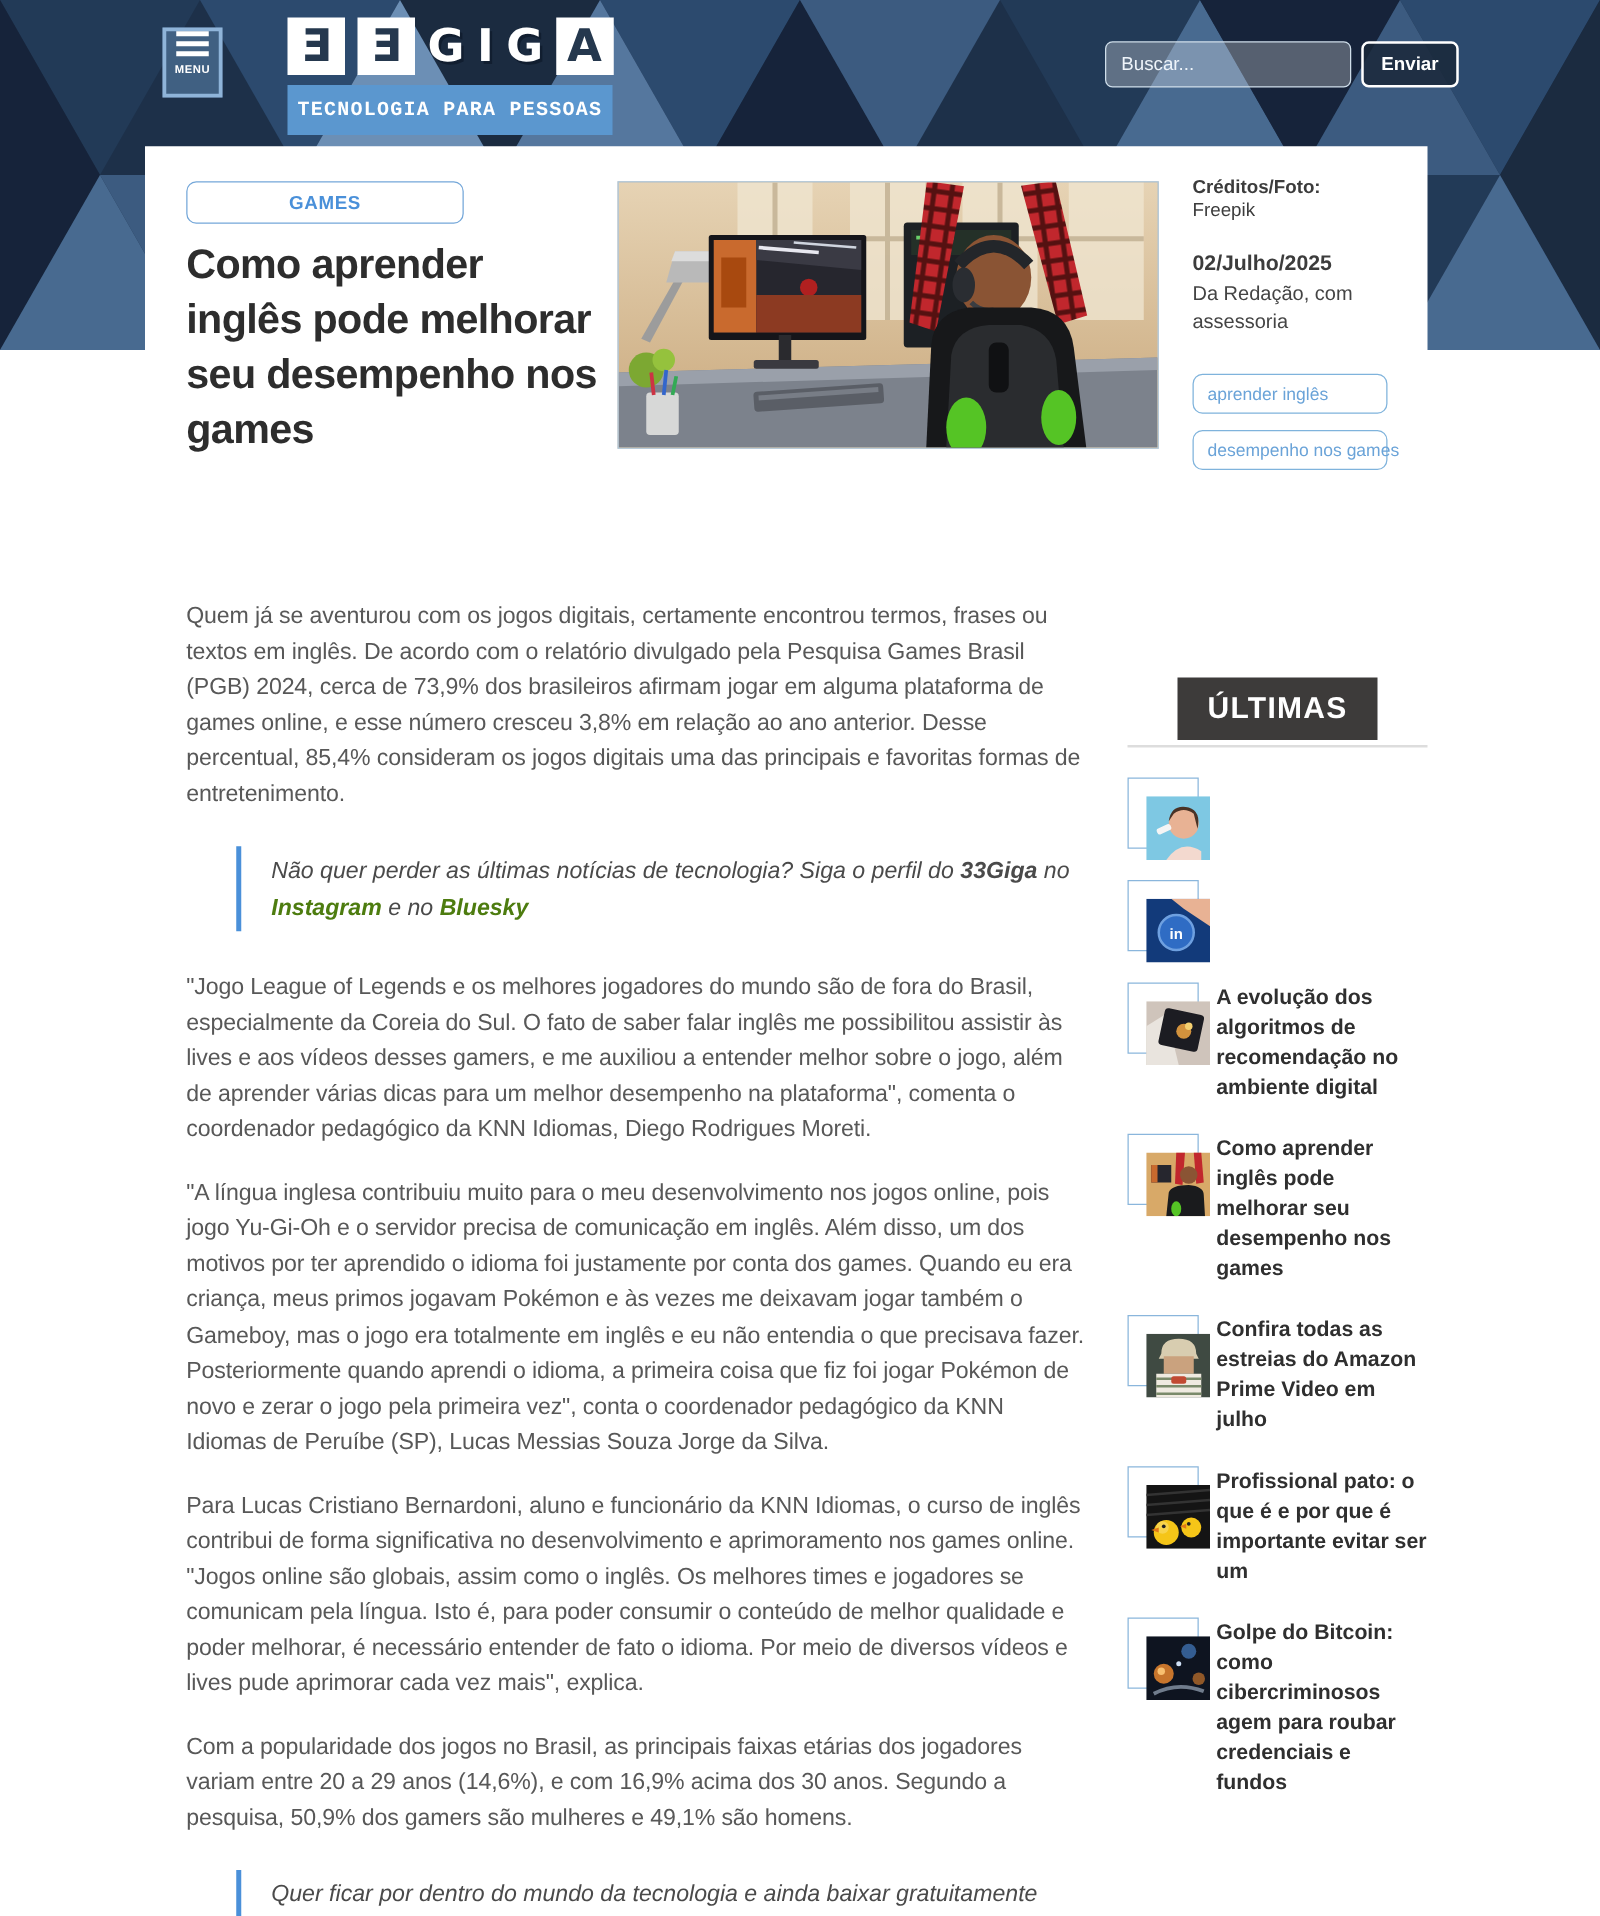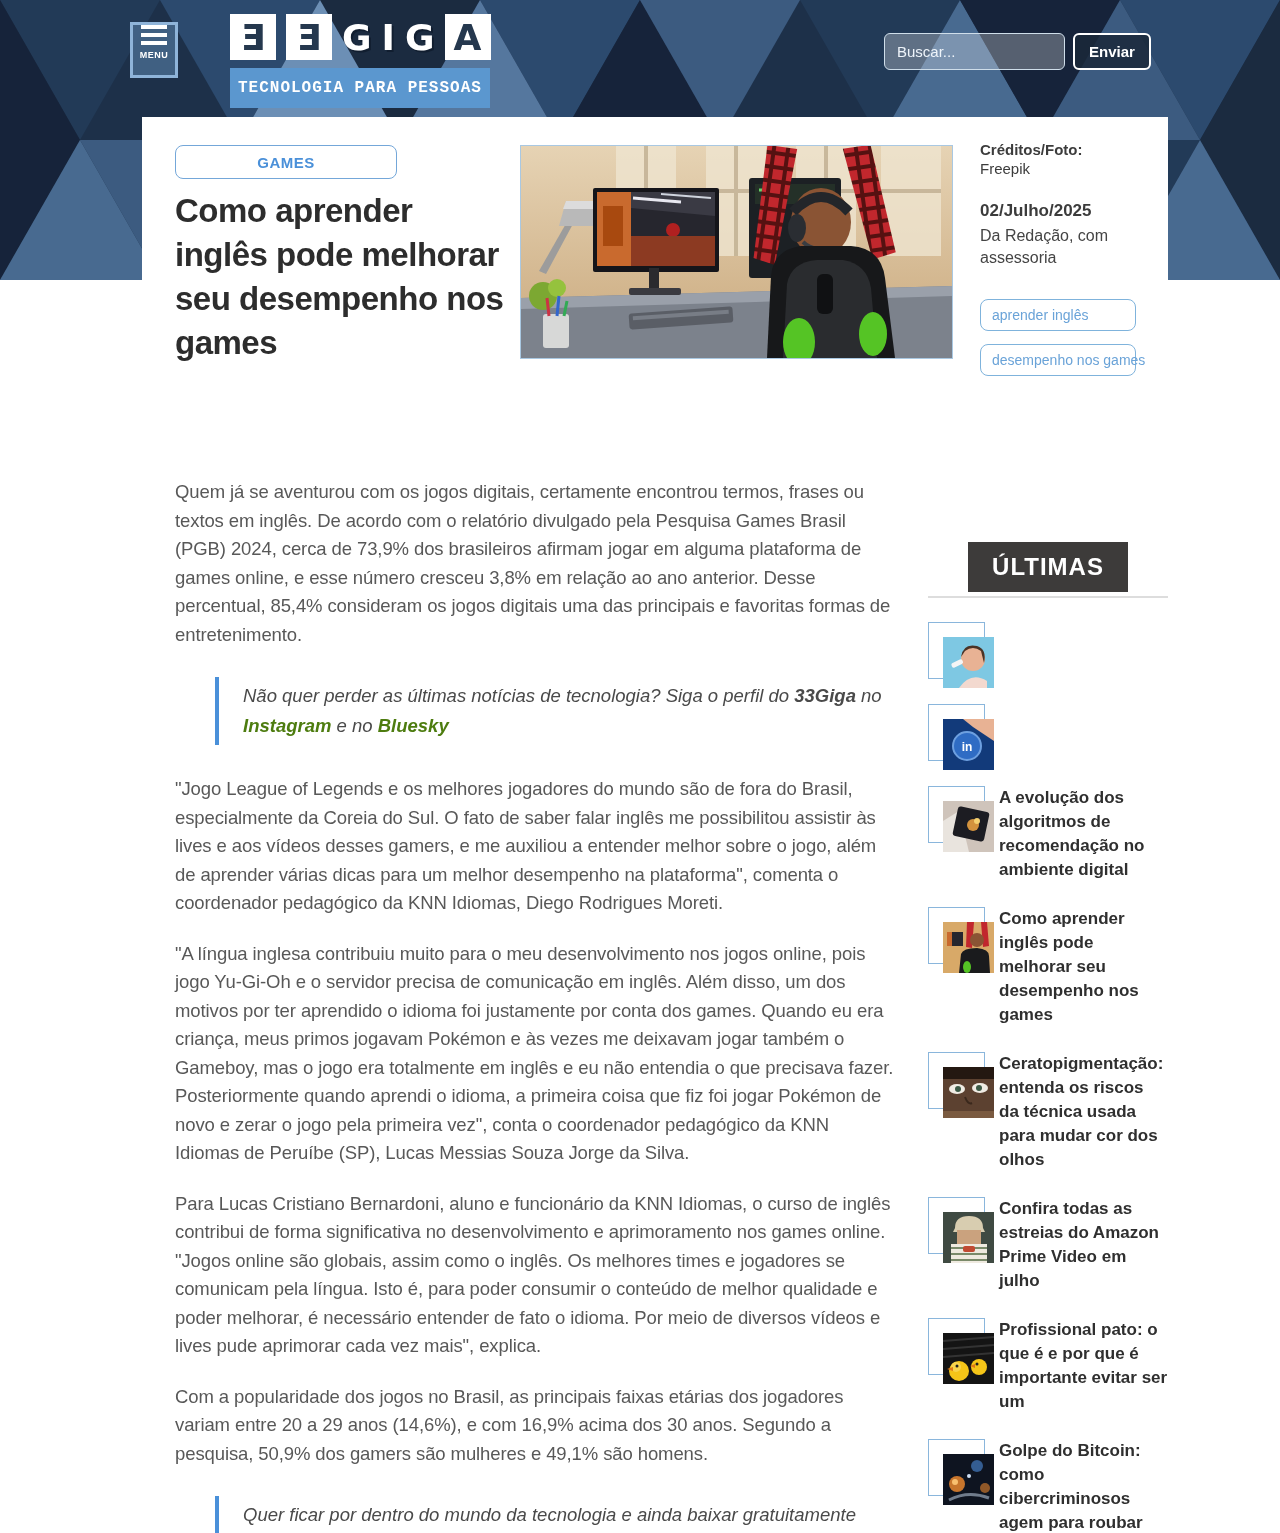--- a/index.html
+++ b/index.html
@@ -5,42 +5,42 @@
   * { margin:0; padding:0; box-sizing:border-box; }
   html,body { width:1280px; height:1533px; overflow:hidden; background:#fff;
               font-family:"Liberation Sans", sans-serif; }
   .page { position:relative; width:1280px; height:1533px; }
 
   
   .header-bg { position:absolute; top:0; left:0; width:1280px; height:280px; overflow:hidden; background:#1d3049; }
   .header-bg svg { display:block; }
 
   
-  .card { position:absolute; left:142px; top:117px; width:1026px; height:1256px; background:#fff; }
+  .card { position:absolute; left:116px; top:117px; width:1026px; height:1256px; background:#fff; }
 
   
   .menu-btn { position:absolute; left:130px; top:22px; width:48px; height:56px;
               border:3px solid #8fb4d9; background:rgba(70,104,140,.85);
               display:flex; flex-direction:column; align-items:center; gap:2px; cursor:pointer; }
   .menu-bars { width:26px; display:flex; flex-direction:column; gap:4px; margin-bottom:3px; }
   .menu-bars span { display:block; height:4px; background:#fff; }
   .menu-label { color:#fff; font-size:9px; font-weight:bold; letter-spacing:.5px; }
 
   .logo { position:absolute; left:230px; top:14px; display:flex; align-items:center; gap:10px; }
   .logo-box { width:46px; height:46px; background:#fff; color:#25384e; font-weight:bold;
               font-size:36px; display:flex; align-items:center; justify-content:center;
               font-family:"DejaVu Sans", sans-serif; }
   .logo-letter { color:#fff; font-weight:bold; font-size:36px; text-shadow:2px 2px 0 rgba(10,20,35,.55);
                  font-family:"DejaVu Sans", sans-serif; }
   .tagline { position:absolute; left:230px; top:68px; background:#5b97cf; color:#fff;
              font-family:"Liberation Mono", monospace; font-weight:bold; font-size:16px;
              padding:11px 8px; letter-spacing:1px; }
 
   .search-wrap { position:absolute; left:884px; top:33px; display:flex; gap:8px; }
-  .search-input { width:181px; height:37px; background:rgba(255,255,255,.28); border:1px solid #cfdeea;
+  .search-input { width:197px; height:37px; background:rgba(255,255,255,.28); border:1px solid #cfdeea;
                   border-radius:6px; padding:16px 12px; color:#fff; font-size:15px; outline:none; }
   .search-input::placeholder { color:#eef4fa; }
   .send-btn { height:37px; padding:0 14px; background:rgba(26,40,58,.85); color:#fff; font-weight:bold;
               font-size:15px; border:2px solid #fff; border-radius:6px; cursor:pointer; }
 
   
   .art-header { position:relative; height:361px; }
   .cat-badge { position:absolute; left:33px; top:28px; width:222px; height:34px; background:#fff;
                border:1px solid #74a7d9; border-radius:8px; color:#4a90d9; font-weight:bold; font-size:15px;
                display:flex; align-items:center; justify-content:center; letter-spacing:.5px; cursor:pointer; }
@@ -311,35 +311,20 @@
                 <polygon points="24,0 31,0 29,26 23,25" fill="#c1272d"></polygon>
                 <polygon points="38,0 44,0 46,24 40,25" fill="#c1272d"></polygon>
                 <circle cx="34" cy="18" r="7" fill="#8a5434"></circle>
                 <path d="M16 51 L18 32 Q20 26 34 26 Q46 27 46 34 L47 51 Z" fill="#1a1b1d"></path>
                 <ellipse cx="24" cy="45" rx="4" ry="6" fill="#55c425"></ellipse>
               </svg>
           </div>
           <div class="side-title">Como aprender inglês pode melhorar seu desempenho nos games</div>
         </div>
 
-        <div class="side-item">
-          <div class="thumb">
-            <svg viewBox="0 0 51 51">
-                <rect width="51" height="51" fill="#5c4130"></rect>
-                <rect width="51" height="12" fill="#241811"></rect>
-                <ellipse cx="14" cy="22" rx="8" ry="5" fill="#f0ece4"></ellipse>
-                <circle cx="15" cy="22" r="3" fill="#3c5a46"></circle>
-                <ellipse cx="37" cy="21" rx="8" ry="5" fill="#f0ece4"></ellipse>
-                <circle cx="36" cy="21" r="3" fill="#3c5a46"></circle>
-                <path d="M22 30 Q25 38 29 36" stroke="#3a281c" stroke-width="2" fill="none"></path>
-                <rect y="44" width="51" height="7" fill="#7a5a40"></rect>
-              </svg>
-          </div>
-          <div class="side-title">Ceratopigmentação: entenda os riscos da técnica usada para mudar cor dos olhos</div>
-        </div>
 
         <div class="side-item">
           <div class="thumb">
             <svg viewBox="0 0 51 51">
                 <rect width="51" height="51" fill="#3f4a42"></rect>
                 <path d="M12 16 Q12 4 26 4 Q40 4 40 16 L42 20 L10 20 Z" fill="#d8cdb0"></path>
                 <rect x="14" y="18" width="24" height="14" fill="#caa27e"></rect>
                 <rect x="8" y="32" width="36" height="19" fill="#efeae0"></rect>
                 <g stroke="#7a8a6a" stroke-width="2">
                   <line x1="8" y1="36" x2="44" y2="36"></line>

